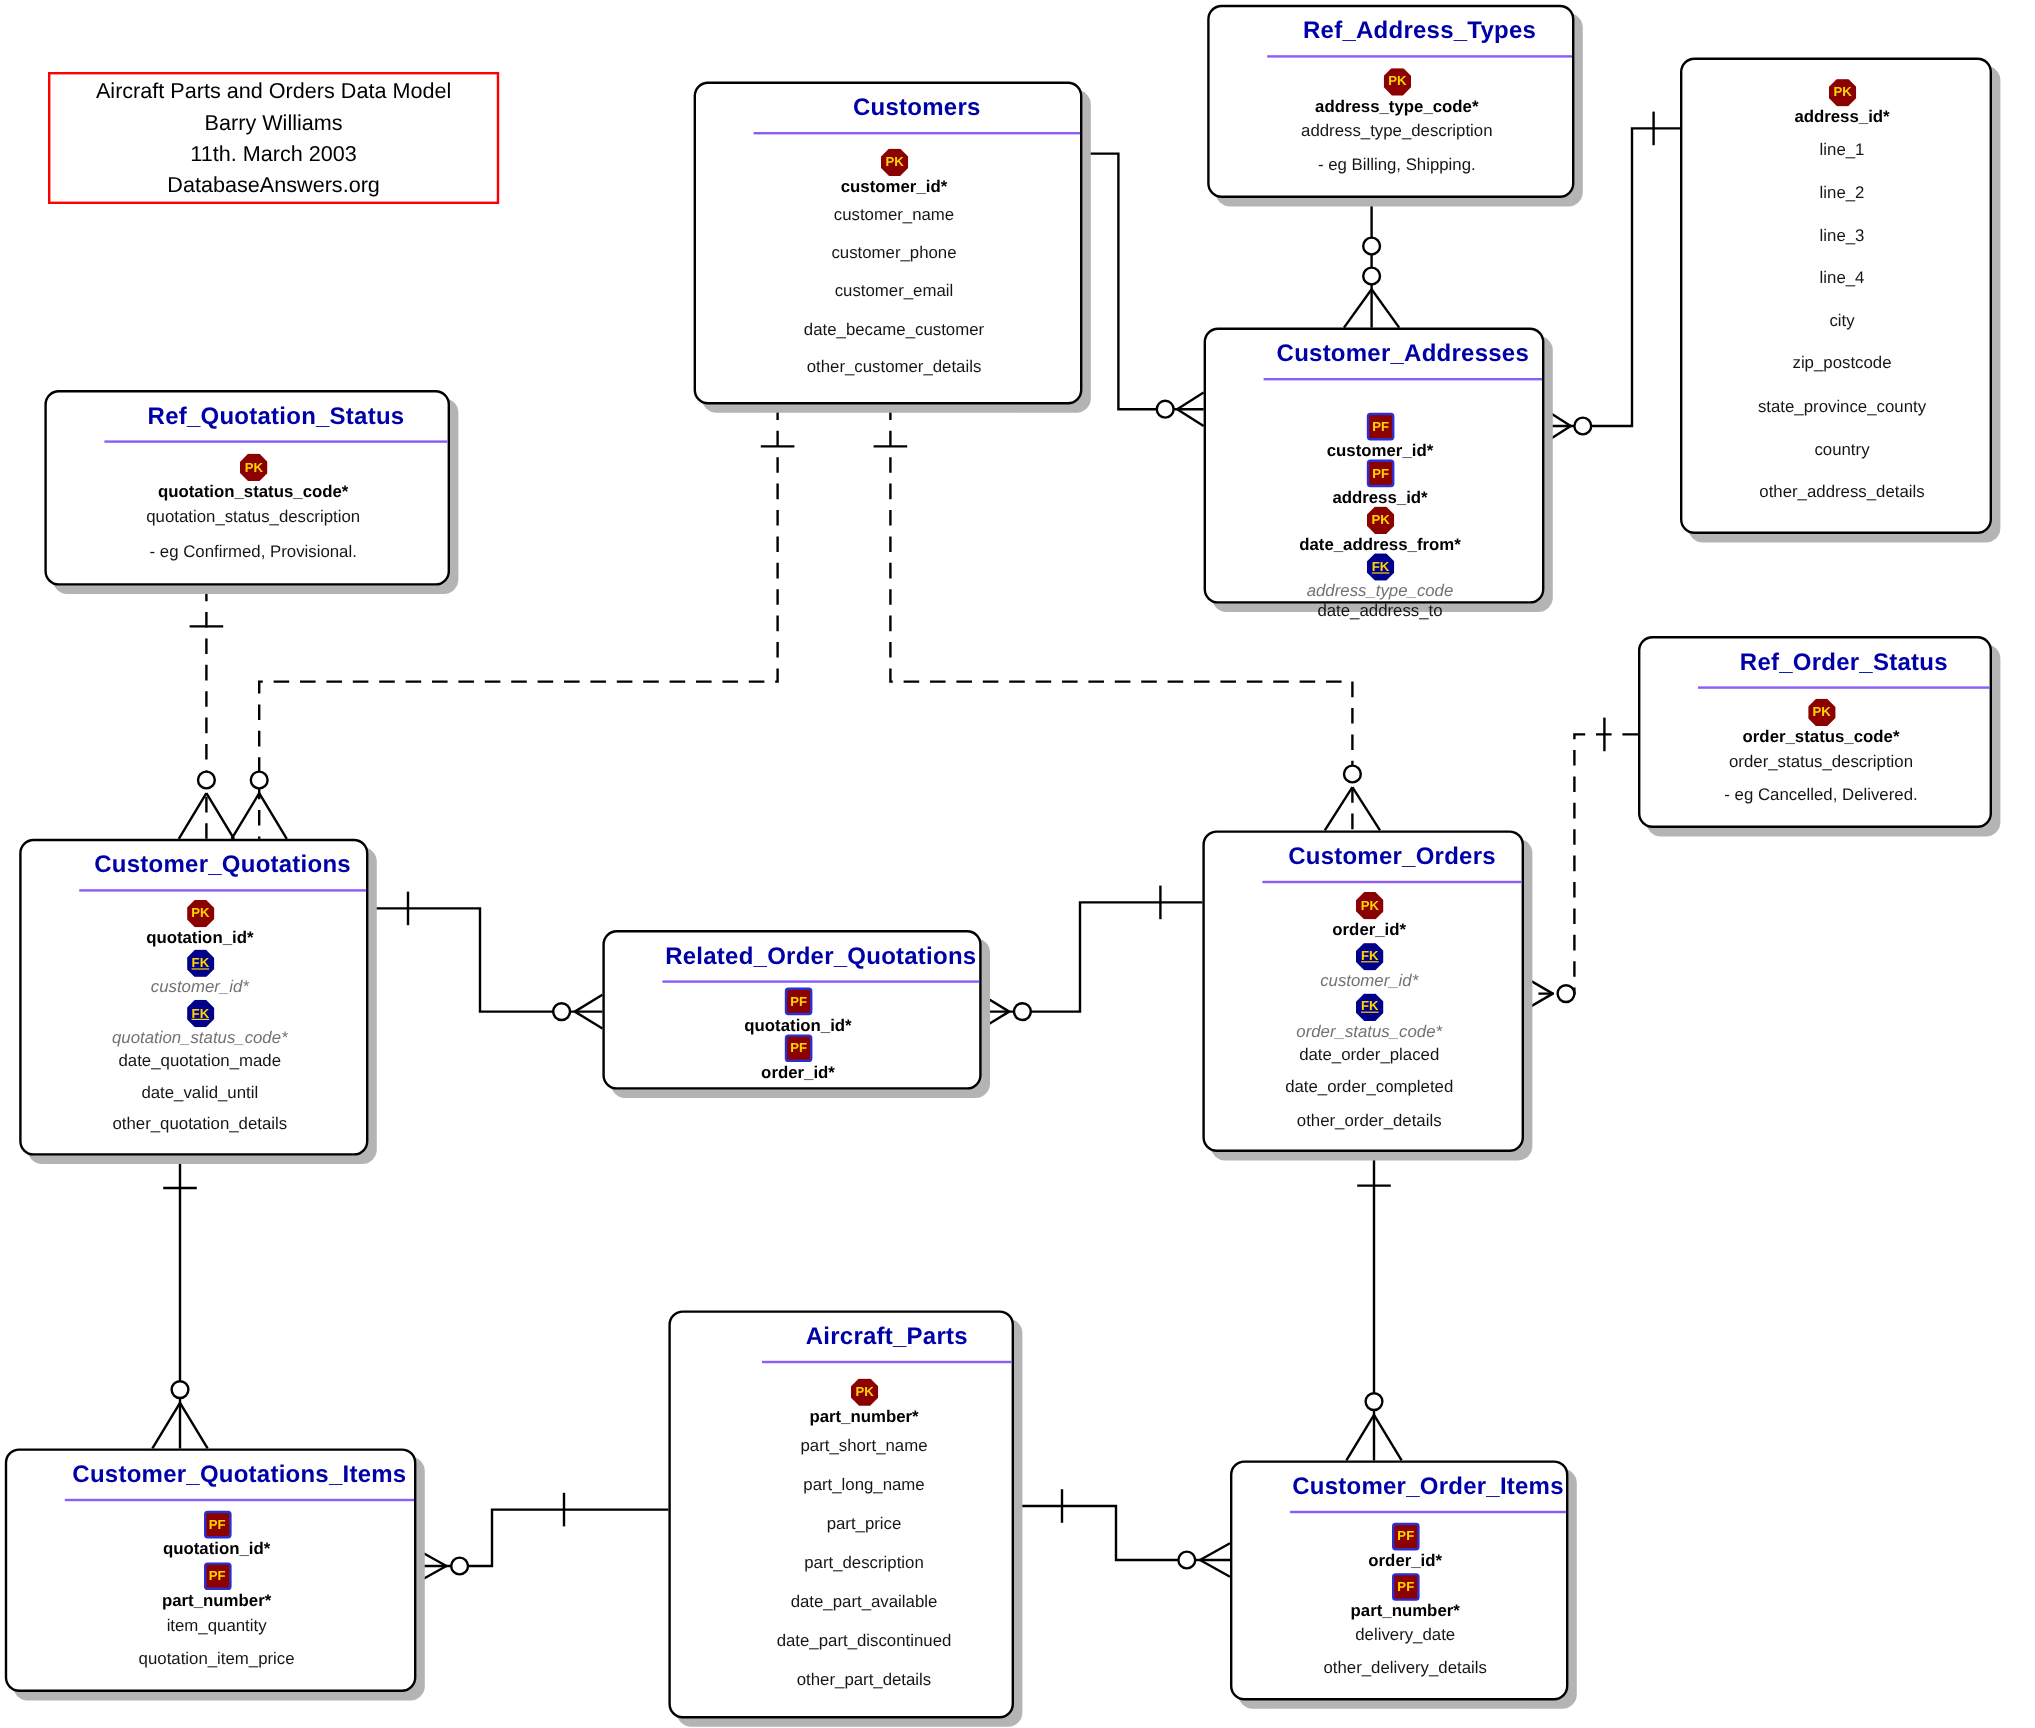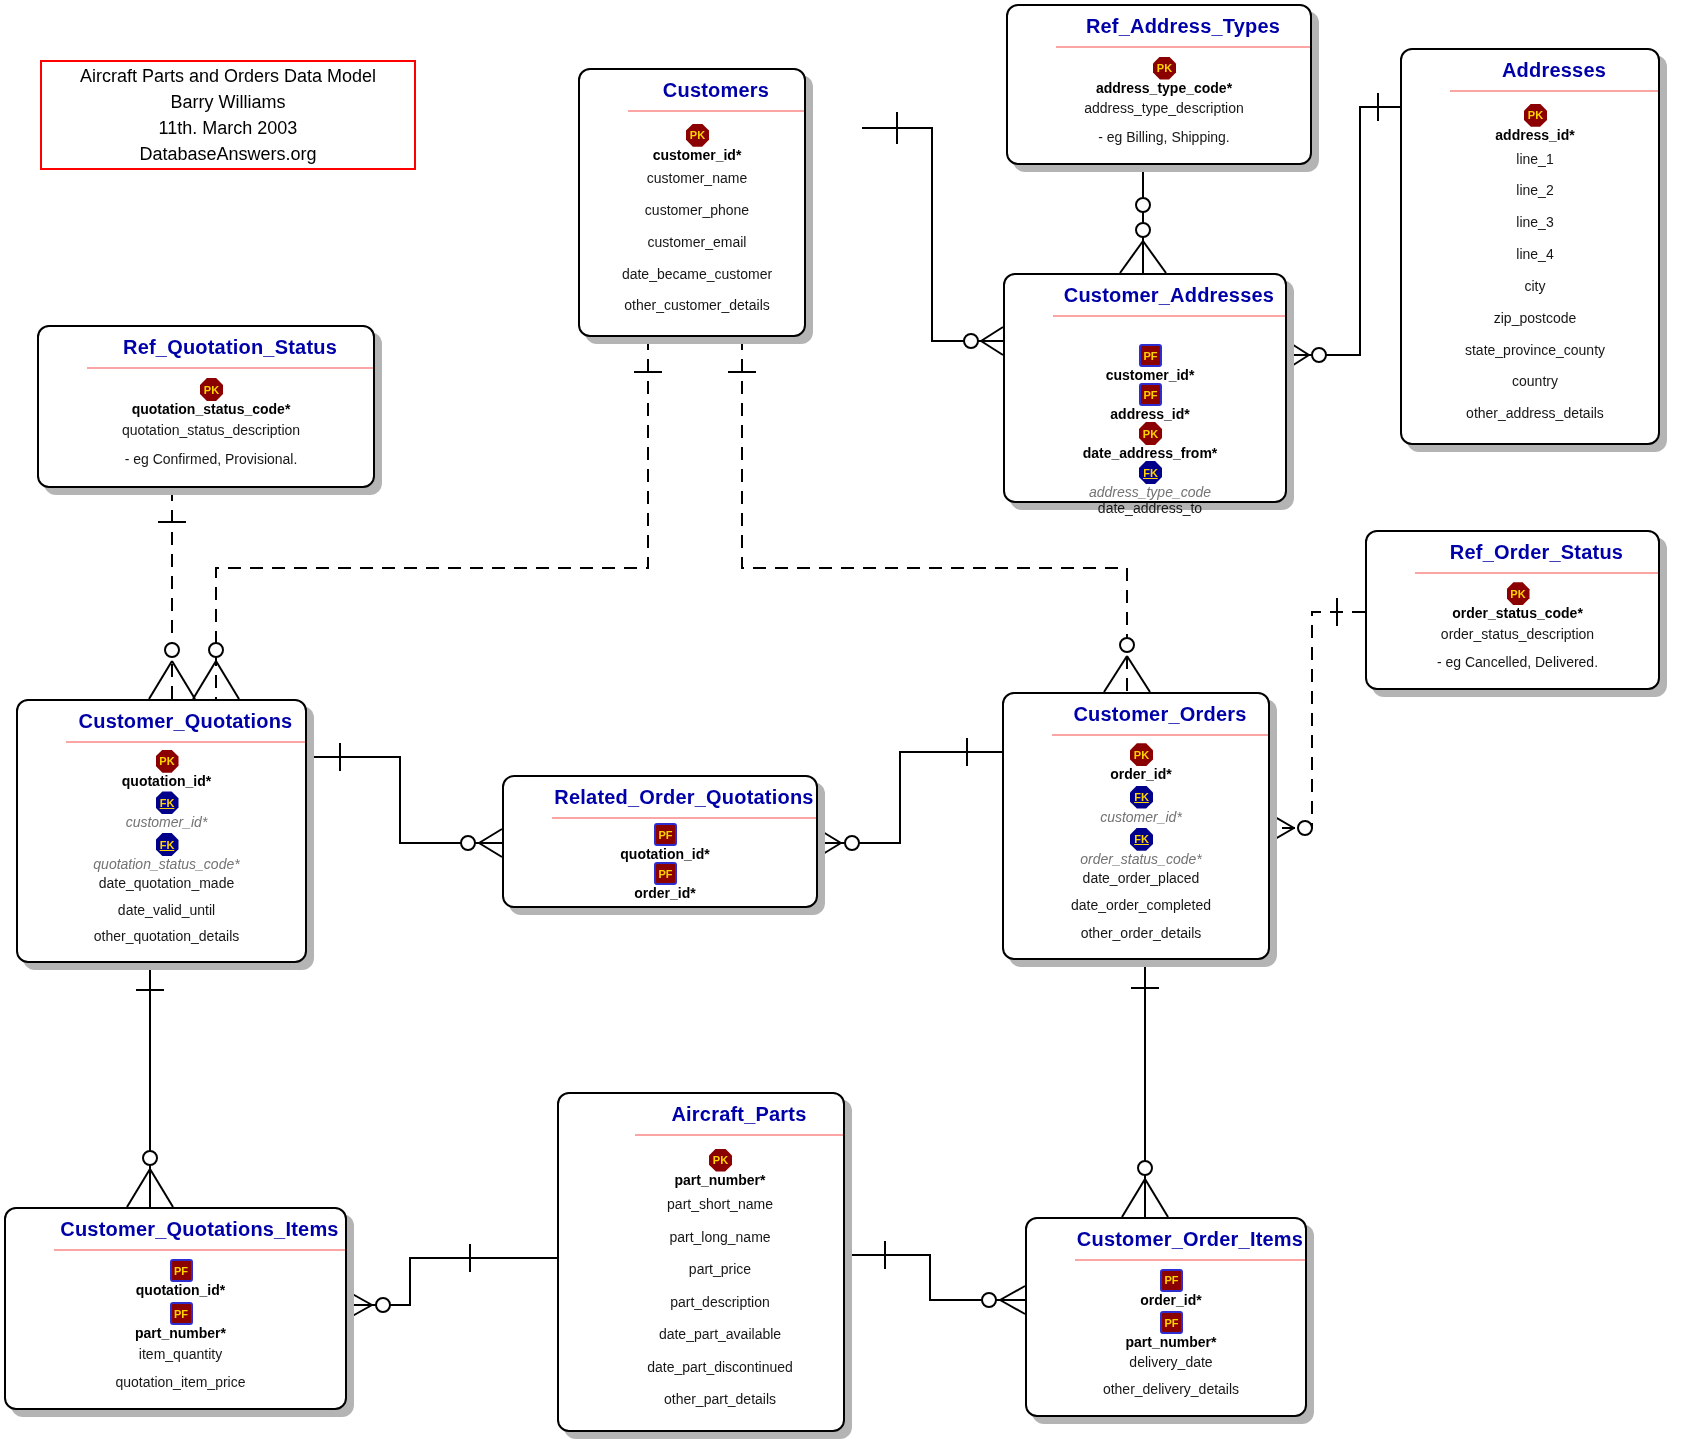--- a/index.html
+++ b/index.html
@@ -7,21 +7,21 @@
     position:relative;width:1696px;height:1440px;background:#ffffff;
     font-family:"Liberation Sans",sans-serif;overflow:hidden;
   }
   #wires{position:absolute;left:0;top:0;width:1696px;height:1440px;}
   .entity{
     position:absolute;background:#fff;border:2px solid #000;border-radius:12px;
     box-shadow:7px 7px 0 var(--c-shadow,#b4b4b4);display:flex;flex-direction:column;
     box-sizing:border-box;
   }
   .entity-header{
-    height:40px;min-height:40px;border-bottom:2px solid #fca5a5;display:flex;
+    height:40px;min-height:40px;border-bottom:2px solid #8b5cf6;display:flex;
     align-items:center;justify-content:center;font-weight:bold;font-size:20px;
     color:var(--c-entity_title,#0000A8);letter-spacing:0.2px;margin-left:48px;
   }
   .rows{flex:1;display:flex;flex-direction:column;justify-content:space-evenly;padding:4px 0 6px 0;}
   .row{display:flex;align-items:center;min-height:24px;flex-direction:column;}
   .icw{width:26px;min-width:26px;margin-left:11px;display:flex;align-items:center;justify-content:center;}
   .atext{margin-left:10px;font-size:14px;color:#161616;white-space:nowrap;}
   .b{font-weight:bold;color:#000;}
   .i{font-style:italic;color:#737373;}
   .ic{
@@ -137,21 +137,21 @@
         <circle cx="1145" cy="1168" r="7" fill="#fff"></circle>
       </g>
     </svg>
   <div id="title-box">
     <div>Aircraft Parts and Orders Data Model</div>
     <div>Barry Williams</div>
     <div>11th. March 2003</div>
     <div>DatabaseAnswers.org</div>
   </div>
   <div id="entities">
-      <div class="entity" style="left: 578px; top: 68px; width: 228px; height: 269px;">
+      <div class="entity" style="left: 578px; top: 68px; width: 324px; height: 269px;">
         <div class="entity-header">Customers</div>
         <div class="rows">
           <div class="row">
             <span class="icw">
               <span class="ic oct pk">PK</span>
             </span>
             <span class="atext b">customer_id*</span>
           </div>
           <div class="row">
             <span class="icw"></span>
@@ -188,21 +188,20 @@
             <span class="icw"></span>
             <span class="atext ">address_type_description</span>
           </div>
           <div class="row">
             <span class="icw"></span>
             <span class="atext ">- eg Billing, Shipping.</span>
           </div>
         </div>
       </div>
       <div class="entity" style="left: 1400px; top: 48px; width: 260px; height: 397px;">
-        <div class="entity-header">Addresses</div>
         <div class="rows">
           <div class="row">
             <span class="icw">
               <span class="ic oct pk">PK</span>
             </span>
             <span class="atext b">address_id*</span>
           </div>
           <div class="row">
             <span class="icw"></span>
             <span class="atext ">line_1</span>

